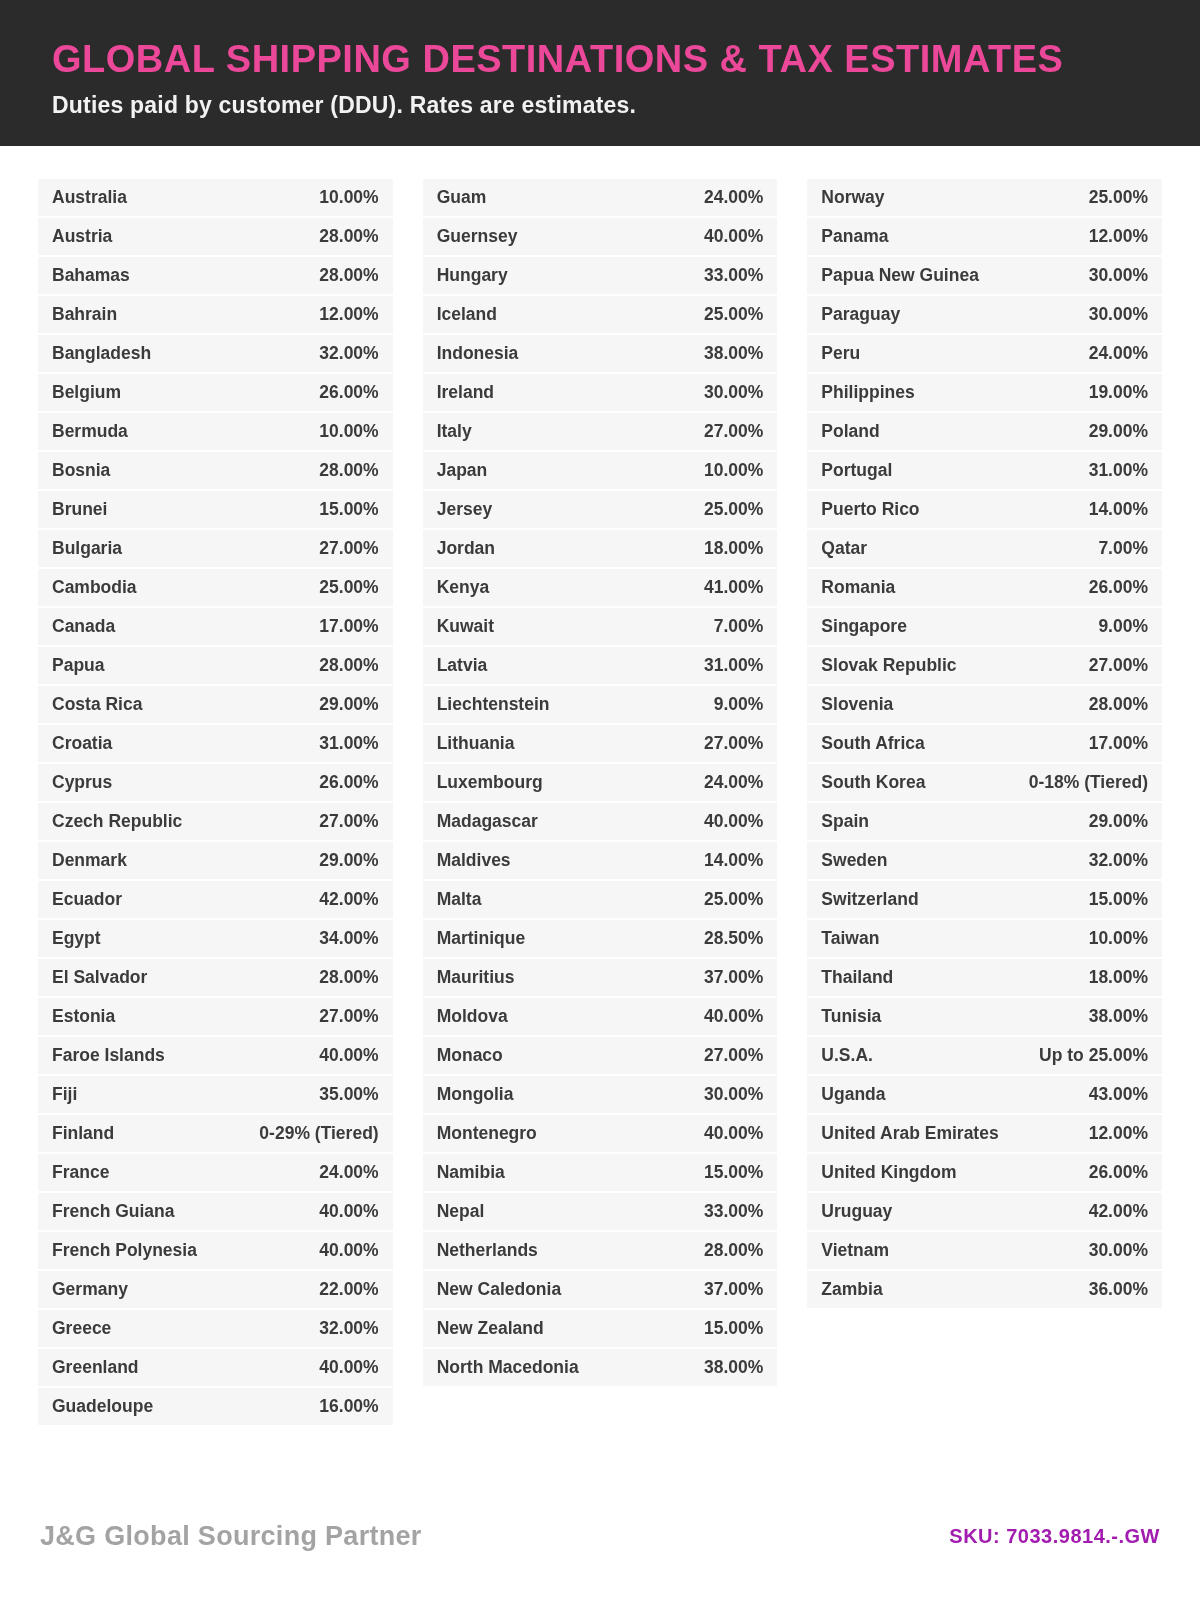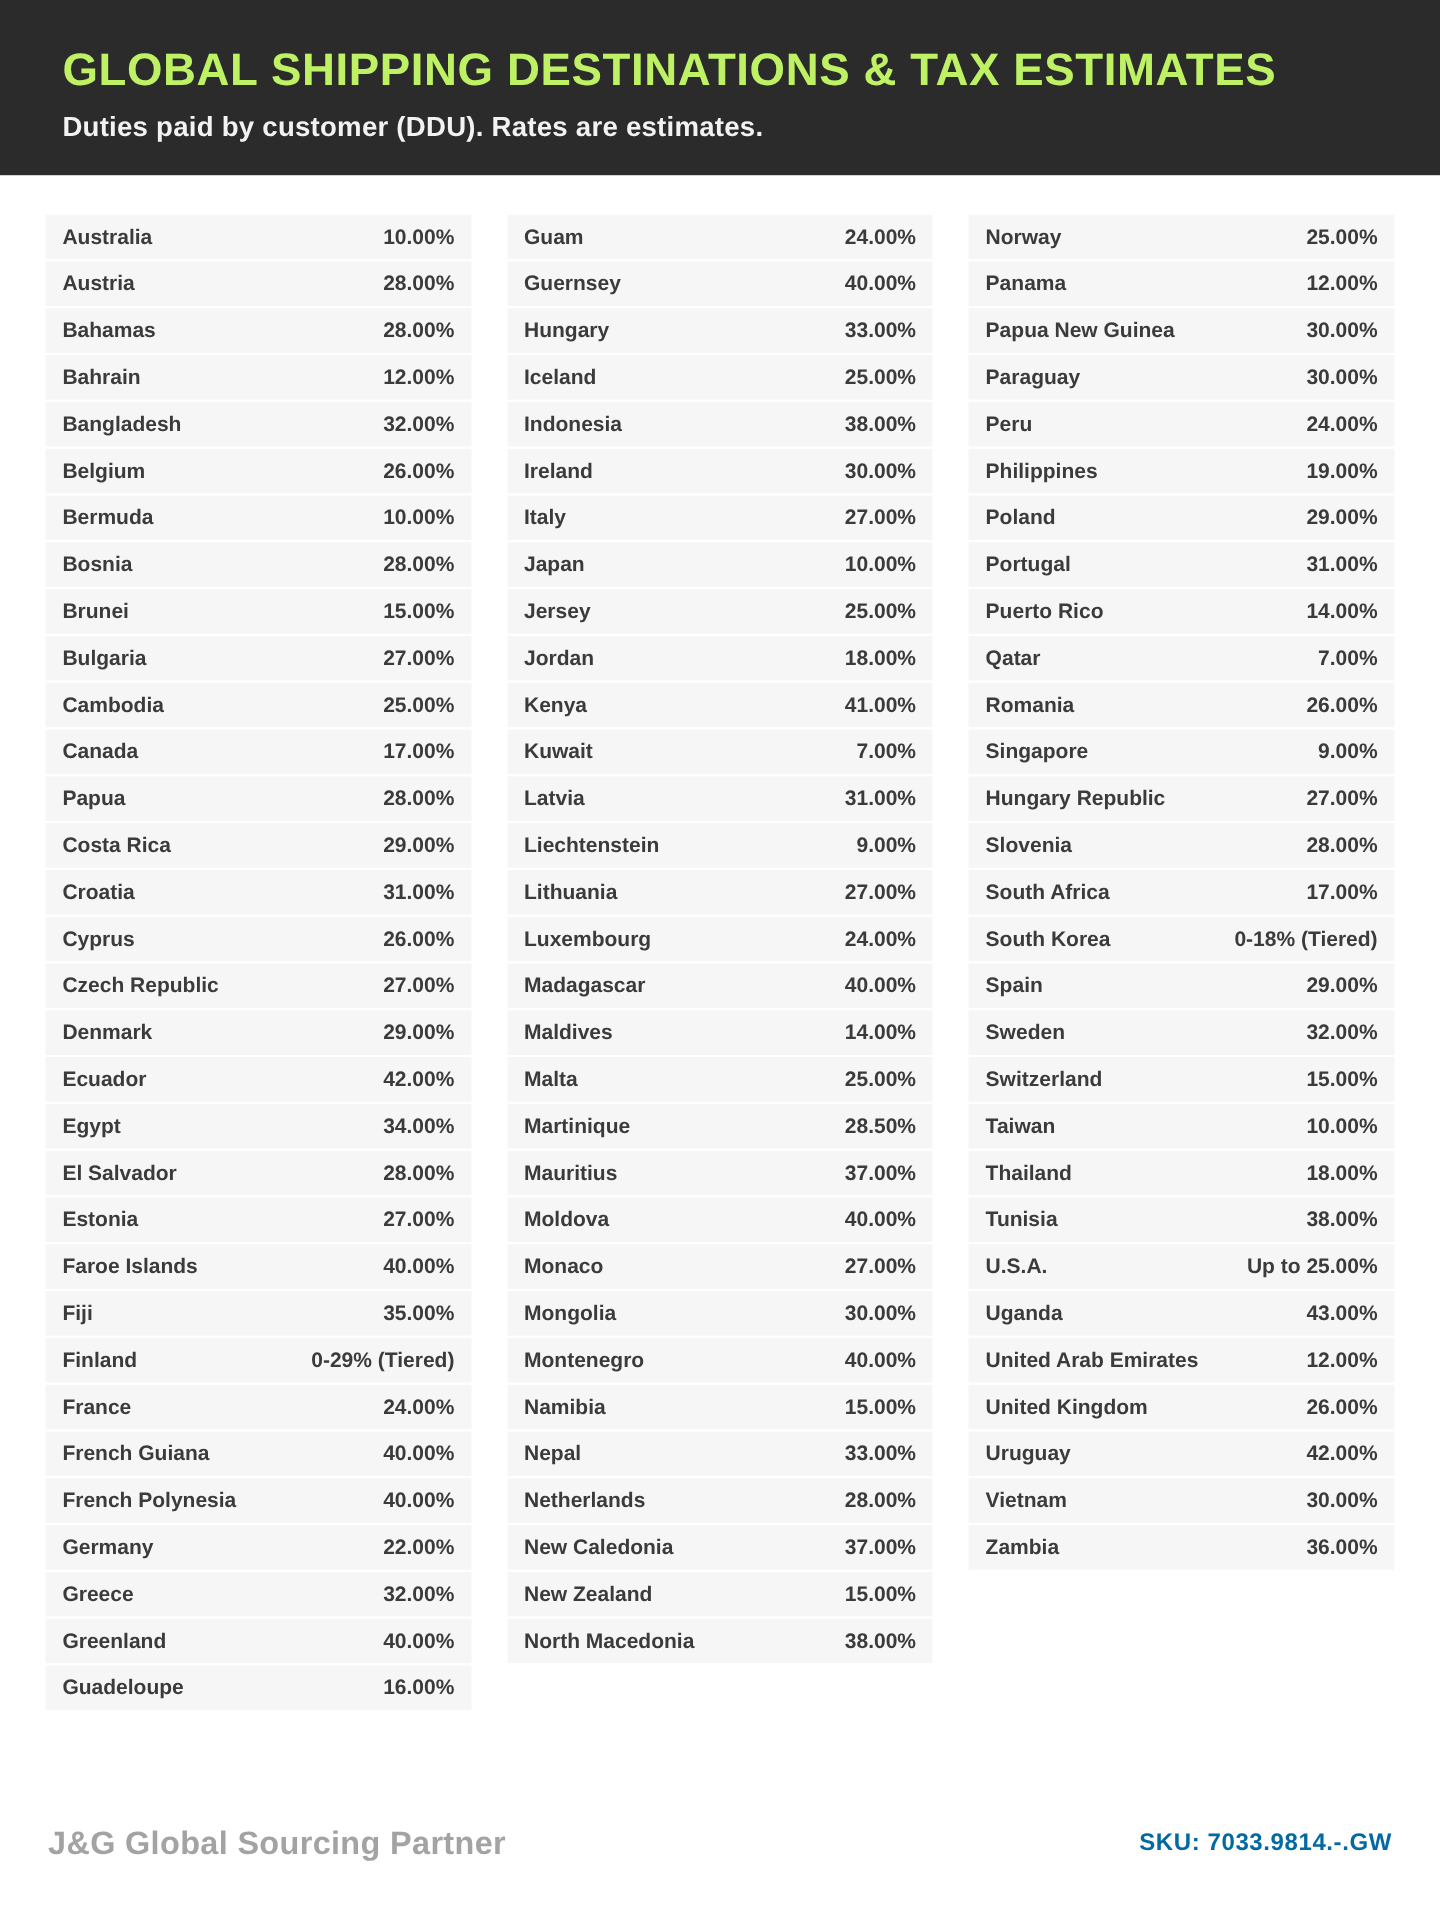--- a/index.html
+++ b/index.html
@@ -18,21 +18,21 @@
   .header {
     background: #2b2b2b;
     color: #ffffff;
     height: 146px;
     padding: 38px 52px 0 52px;
   }
   .header h1 {
     font-size: 38px;
     font-weight: 800;
     letter-spacing: 0.5px;
-    color: #bef264;
+    color: #ec4899;
   }
   .header p {
     margin-top: 11px;
     font-size: 23px;
     font-weight: 700;
     color: #f2f2f2;
     letter-spacing: 0.2px;
   }
   .columns {
     display: flex;
@@ -77,21 +77,21 @@
   }
   .brand {
     font-size: 27px;
     font-weight: 800;
     color: #a3a3a3;
     letter-spacing: 0.3px;
   }
   .sku {
     font-size: 20px;
     font-weight: 700;
-    color: #0369a1;
+    color: #a21caf;
     letter-spacing: 0.5px;
   }
 </style>
 </head>
 <body>
 
 <div class="page">
   <header class="header">
     <h1>GLOBAL SHIPPING DESTINATIONS &amp; TAX ESTIMATES</h1>
     <p>Duties paid by customer (DDU). Rates are estimates.</p>
@@ -397,21 +397,21 @@
         </div>
         <div class="row">
           <span class="country">Romania</span>
           <span class="rate">26.00%</span>
         </div>
         <div class="row">
           <span class="country">Singapore</span>
           <span class="rate">9.00%</span>
         </div>
         <div class="row">
-          <span class="country">Hungary Republic</span>
+          <span class="country">Slovak Republic</span>
           <span class="rate">27.00%</span>
         </div>
         <div class="row">
           <span class="country">Slovenia</span>
           <span class="rate">28.00%</span>
         </div>
         <div class="row">
           <span class="country">South Africa</span>
           <span class="rate">17.00%</span>
         </div>

